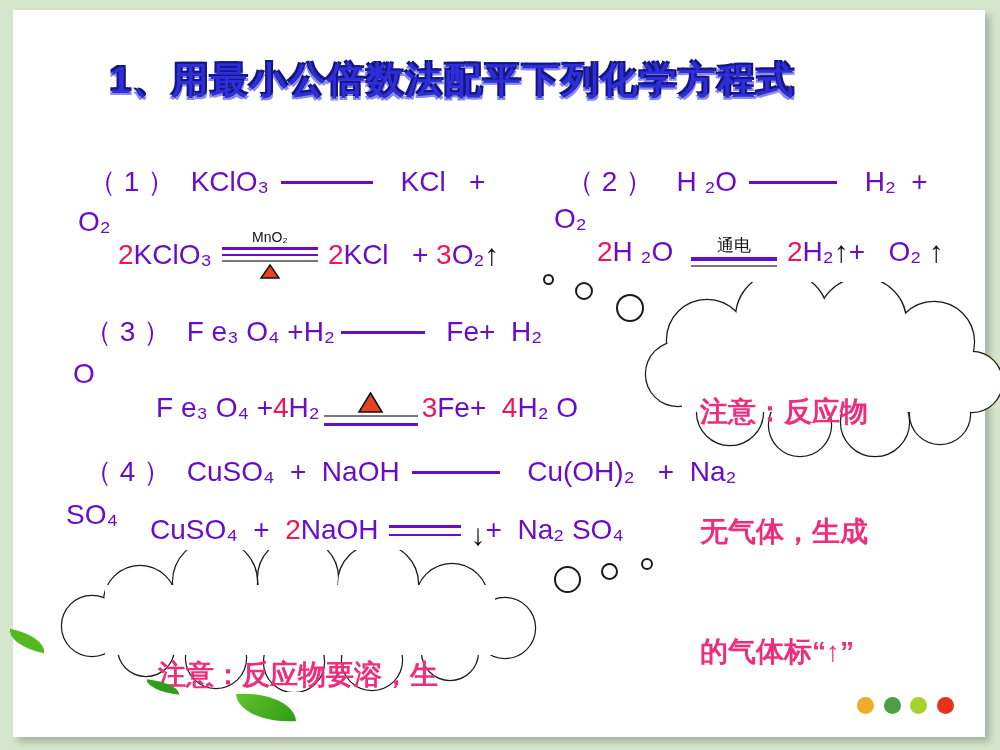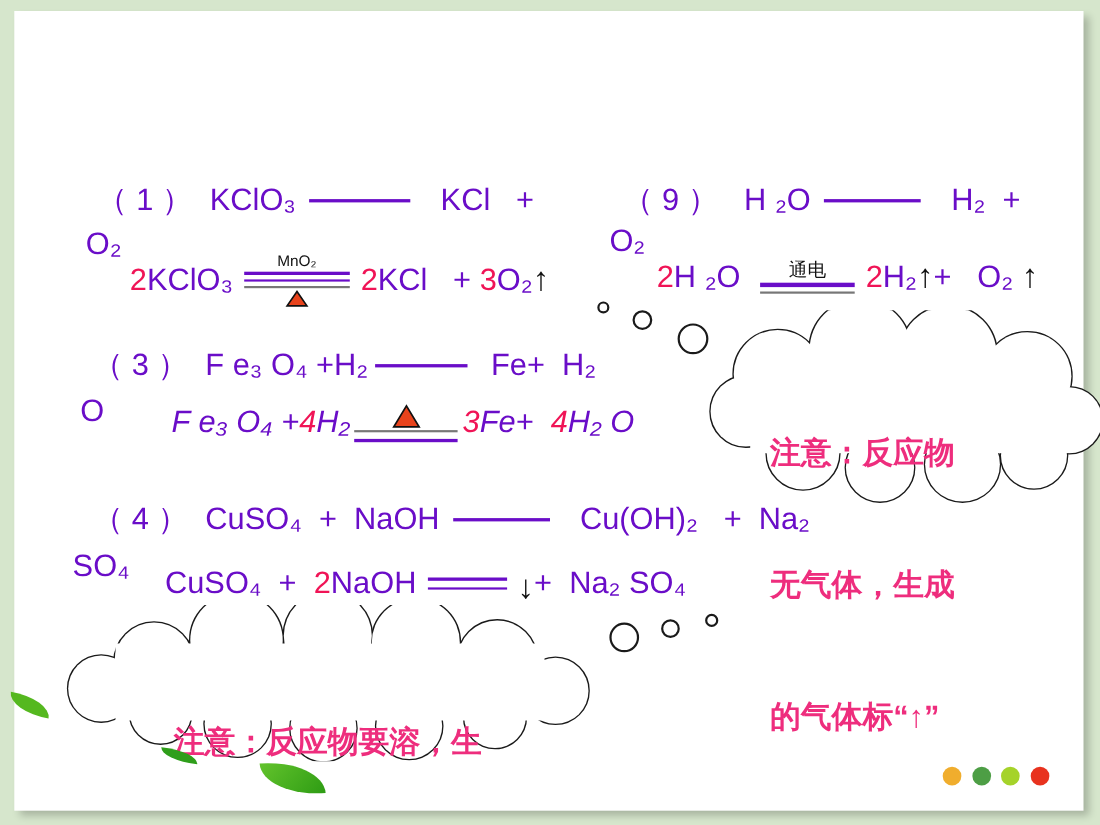--- a/index.html
+++ b/index.html
@@ -38,20 +38,21 @@
   .bubble{position:absolute;border:2px solid #1a1a1a;border-radius:50%;background:#fff;z-index:3;}
   .dot{position:absolute;width:17px;height:17px;border-radius:50%;top:697px;z-index:2;}
   .leaf{position:absolute;border-radius:0 100% 0 100%;}
 </style>
 </head>
 <body>
 
 <div id="stage">
   <div class="slide"></div>
 
+  <div class="title">1、用最小公倍数法配平下列化学方程式</div>
 
   <div class="eq" style="left:88px;top:162px;height:40px;">
     <span>（ 1 ）  KClO₃</span>
     <span class="rline"></span>
     <span>  KCl   +</span>
   </div>
   <div class="wrapfrag" style="left:78px;top:206px;">O₂</div>
 
   <div class="eq" style="left:118px;top:226px;height:58px;">
     <span class="red">2</span>
@@ -66,21 +67,21 @@
       </svg>
     </span>
     <span class="red">2</span>
     <span>KCl   + </span>
     <span class="red">3</span>
     <span>O₂</span>
     <span class="arrow-up">↑</span>
   </div>
 
   <div class="eq" style="left:566px;top:162px;height:40px;">
-    <span>（ 9 ）   H ₂O</span>
+    <span>（ 2 ）   H ₂O</span>
     <span class="rline" style="width:88px;"></span>
     <span>  H₂  +</span>
   </div>
   <div class="wrapfrag" style="left:554px;top:203px;">O₂</div>
 
   <div class="eq" style="left:597px;top:224px;height:56px;">
     <span class="red">2</span>
     <span>H ₂O </span>
     <span class="construct" style="width:86px;">
       <span class="cat" style="font-size:17px;">通电</span>
@@ -95,21 +96,21 @@
     <span class="arrow-up">↑</span>
   </div>
 
   <div class="eq" style="left:84px;top:312px;height:40px;">
     <span>（ 3 ）  F e₃ O₄ +H₂</span>
     <span class="rline" style="width:84px;margin:0 6px;"></span>
     <span>  Fe+  H₂</span>
   </div>
   <div class="wrapfrag" style="left:73px;top:358px;">O</div>
 
-  <div class="eq" style="left:156px;top:353px;height:62px;font-style:italic;">
+  <div class="eq" style="left:156px;top:377px;height:62px;">
     <span>F e₃ O₄ +</span>
     <span class="red">4</span>
     <span>H₂</span>
     <span class="construct" style="width:94px;margin:0 4px;">
       <svg width="27" height="23" style="margin-bottom:1px;">
         <polygon points="13.5,2 25,21 2,21" fill="#e8431c" stroke="#111" stroke-width="1.6"></polygon>
       </svg>
       <span class="gline" style="margin-top:0;"></span>
       <span class="pline" style="border-top-width:3.5px;margin-top:6px;"></span>
     </span>

